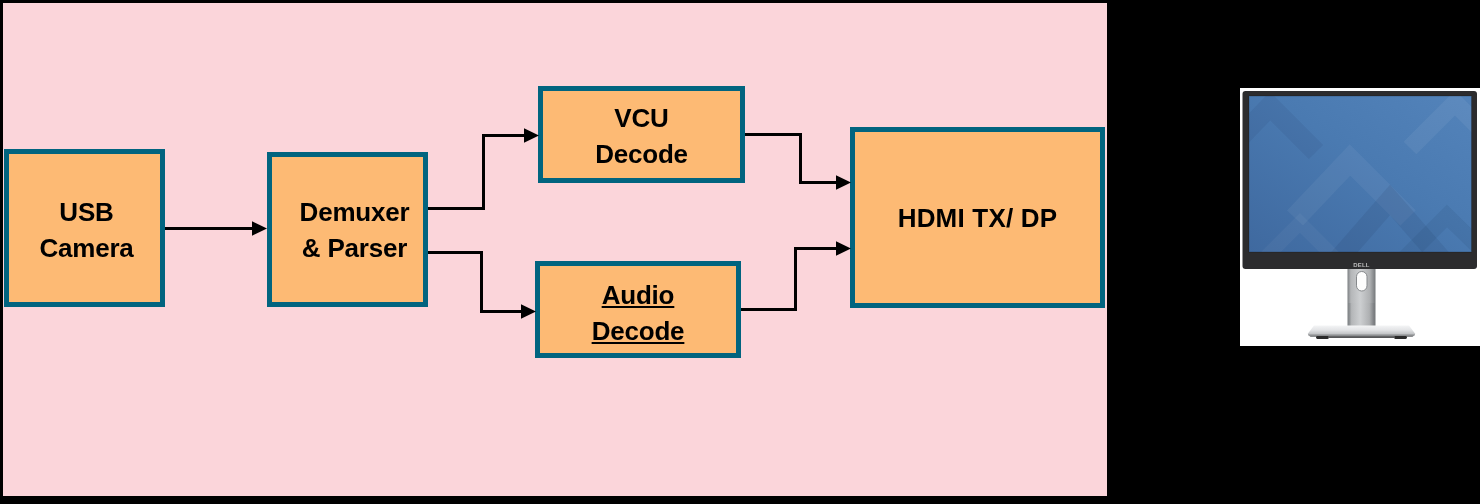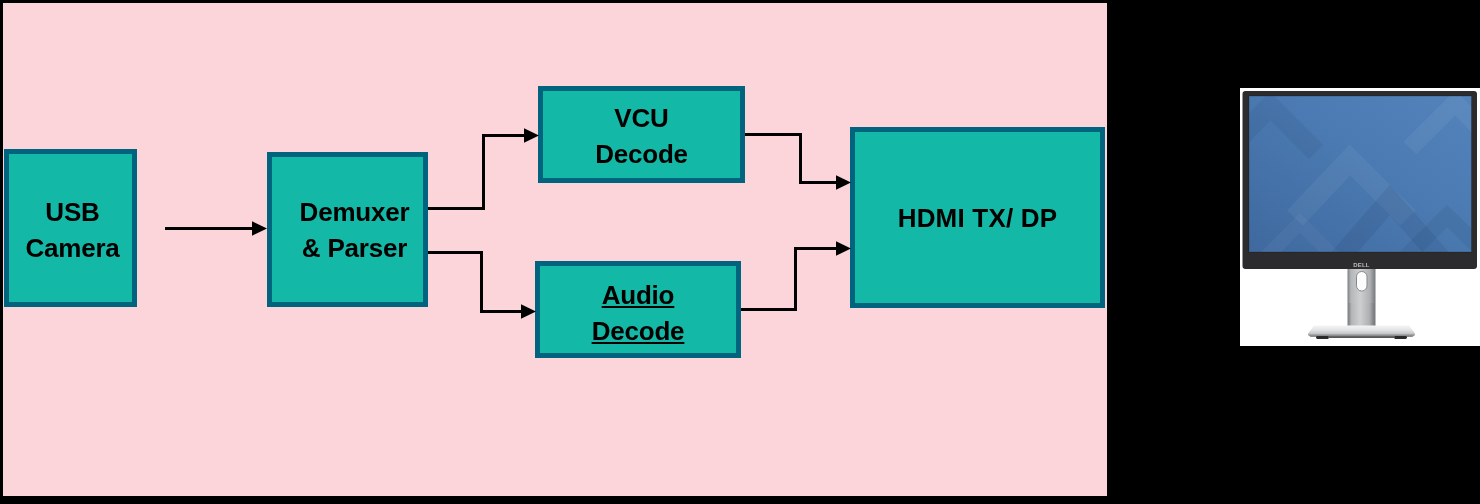--- a/index.html
+++ b/index.html
@@ -1,28 +1,28 @@
 <!DOCTYPE html>
 <html><head>
 <meta charset="utf-8">
 <style>
   html,body{margin:0;padding:0;}
   body{width:1480px;height:504px;background:#000;position:relative;overflow:hidden;
        font-family:"Liberation Sans",sans-serif;}
   .pink{position:absolute;left:3px;top:3px;width:1104px;height:492.5px;background:#fbd5da;}
-  .box{position:absolute;box-sizing:border-box;background:#14b8a6;border:5px solid #01647f;
+  .box{position:absolute;box-sizing:border-box;background:#fdba74;border:5px solid #01647f;
        display:flex;flex-direction:column;justify-content:center;align-items:center;
        font-weight:bold;font-size:26px;letter-spacing:-0.2px;color:#000;line-height:36px;text-align:center;}
   svg.overlay{position:absolute;left:0;top:0;}
 </style>
 </head>
 <body>
 <div class="pink"></div>
 
-<div class="box" style="left:4px;top:149px;width:133px;height:158px;">
+<div class="box" style="left:4px;top:149px;width:161px;height:158px;">
     <span style="position:relative;top:2px;left:2px;">USB<br>Camera</span>
   </div>
 <div class="box" style="left:267px;top:152px;width:161px;height:155px;padding-left:10px;">
     <span style="position:relative;top:0px;left:2px;">Demuxer<br>&amp; Parser</span>
   </div>
 <div class="box" style="left:538px;top:86px;width:207px;height:97px;">
     <span style="position:relative;top:1px;">VCU<br>Decode</span>
   </div>
 <div class="box" style="left:535px;top:261px;width:206px;height:97px;text-decoration:underline;">
     <span style="position:relative;top:3px;">Audio<br>Decode</span>

